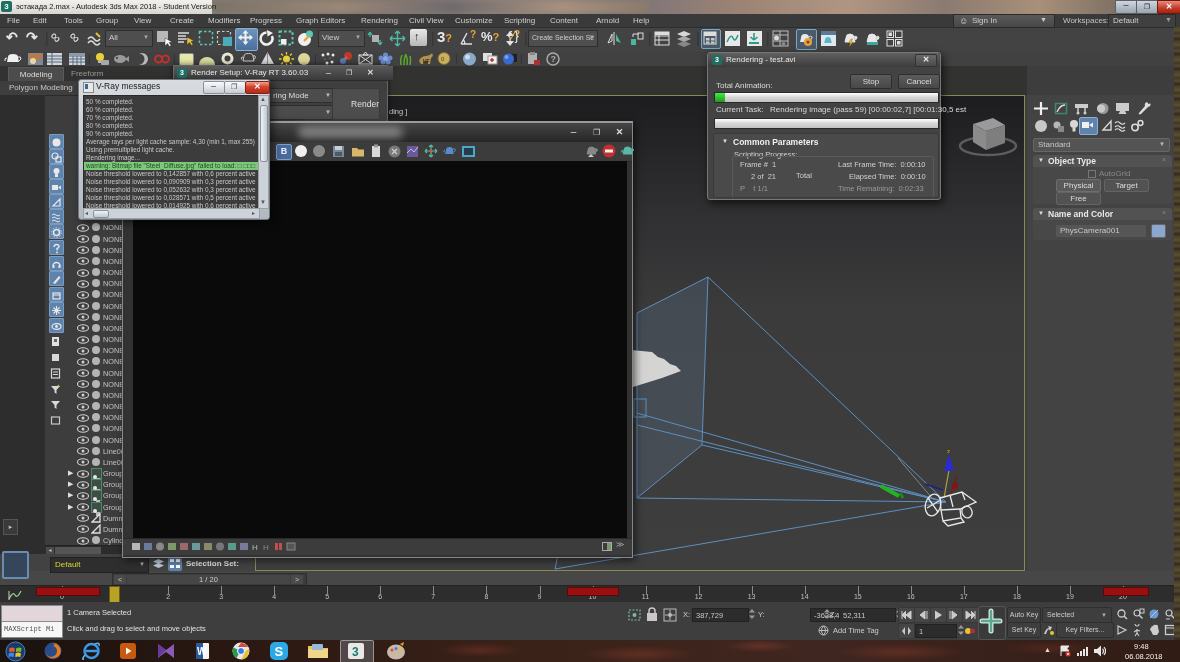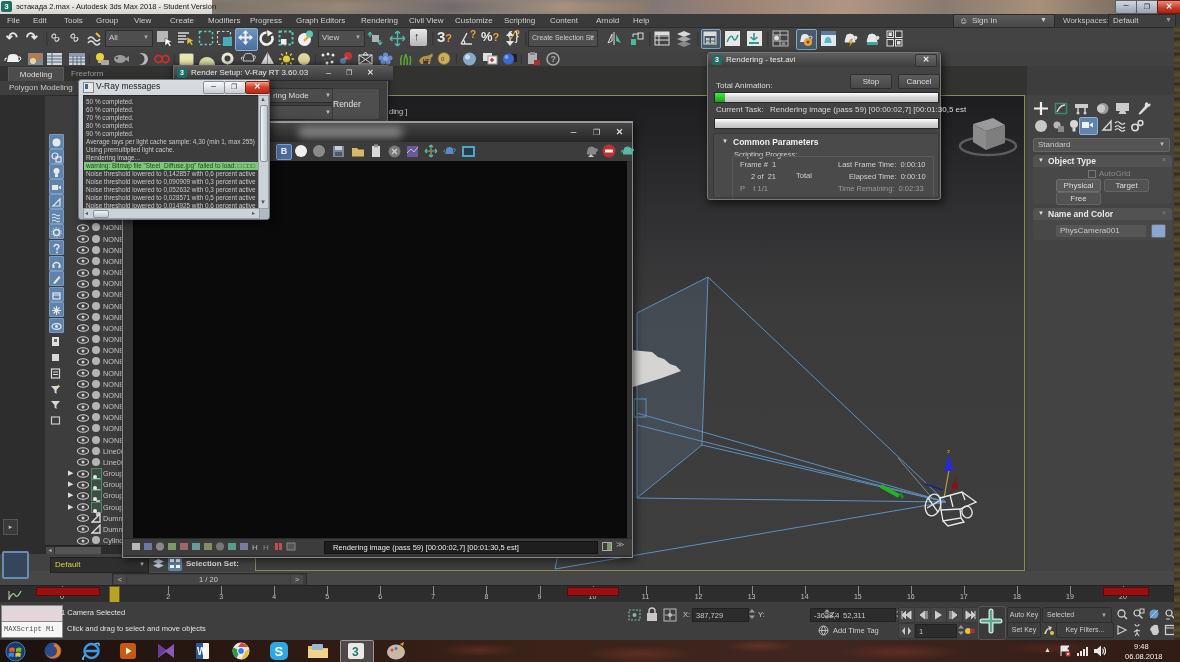--- a/index.html
+++ b/index.html
@@ -891,21 +891,21 @@
 <div class="ab" style="left:36px;top:1px;width:62px;height:7px;background:#9a1010;border:1px solid #5a0808;"></div>
 <div class="ab" style="left:567px;top:1px;width:50px;height:7px;background:#9a1010;border:1px solid #5a0808;"></div>
 <div class="ab" style="left:1103px;top:1px;width:44px;height:7px;background:#9a1010;border:1px solid #5a0808;"></div>
 <div class="ab" style="left:109px;top:0px;width:9px;height:16px;background:#b8a226;border:1px solid #6a5c10;"></div>
 </div>
 <div class="ab" id="statusbar" style="left:0;top:602px;width:1180px;height:38px;background:#3e3e3e;">
 <div class="ab" style="left:1px;top:3px;width:60px;height:15px;background:#e2d6da;border:1px solid #8a8a8a;"></div>
 <div class="ab" style="left:1px;top:19px;width:60px;height:15px;background:#f6f6f6;border:1px solid #8a8a8a;">
         <span class="ab" style="left:2px;top:3px;font-family:'Liberation Mono',monospace;font-size:7px;color:#555;">MAXScript Mi</span>
       </div>
-<div class="ab" style="left:61px;top:6px;font-size:7.5px;color:#e0e0e0;white-space:nowrap;text-align:right;">1 Camera Selected</div>
+<div class="ab" style="left:67px;top:6px;font-size:7.5px;color:#e0e0e0;white-space:nowrap;text-align:right;">1 Camera Selected</div>
 <div class="ab" style="left:67px;top:22px;font-size:7.5px;color:#e0e0e0;white-space:nowrap;">Click and drag to select and move objects</div>
 <svg class="ab" style="left:627px;top:6px;" width="15" height="14">
         <rect x="2" y="2" width="11" height="10" fill="none" stroke="#7ab8a8" stroke-width="1.2" stroke-dasharray="2,1.5"></rect>
         <circle cx="7.5" cy="7" r="2" fill="#7ab8a8"></circle>
       </svg>
 <svg class="ab" style="left:646px;top:5px;" width="12" height="15">
         <rect x="1" y="6" width="10" height="8" fill="#c8c8c8"></rect>
         <path d="M3,6 v-2 a3,3 0 0 1 6,0 v2" stroke="#c8c8c8" fill="none" stroke-width="1.5"></path>
       </svg>
 <svg class="ab" style="left:663px;top:6px;" width="14" height="14">
@@ -1116,21 +1116,21 @@
     <span class="ab" style="left:172px;top:3px;font-size:7px;color:#ddd;">❐</span>
     <span class="ab" style="left:193px;top:2px;font-size:8px;color:#ddd;font-weight:bold;">✕</span>
   </div>
   <div class="ab" style="left:60px;top:22px;width:100px;height:13px;background:#4c4c4c;border:1px solid #2e2e2e;">
     <span class="ab" style="left:38px;top:2px;font-size:8px;color:#ddd;">ring Mode</span>
     <span class="ab" style="left:90px;top:3px;font-size:6px;color:#bbb;">▼</span>
   </div>
   <div class="ab" style="left:60px;top:39px;width:100px;height:13px;background:#4c4c4c;border:1px solid #2e2e2e;">
     <span class="ab" style="left:90px;top:3px;font-size:6px;color:#bbb;">▼</span>
   </div>
-  <div class="ab" style="left:158px;top:22px;width:46px;height:30px;background:#4e4e4e;border:1px solid #3a3a3a;border-radius:2px;text-align:left;font-size:8.5px;color:#e0e0e0;line-height:30px;">Render</div>
+  <div class="ab" style="left:158px;top:22px;width:46px;height:30px;background:#4e4e4e;border:1px solid #3a3a3a;border-radius:2px;text-align:right;font-size:8.5px;color:#e0e0e0;line-height:30px;">Render</div>
 </div>
 <div class="ab" id="vfb" style="left:122px;top:121px;width:511px;height:437px;background:#323232;border:1px solid #888;border-top:2px solid #9a9a9a;box-shadow:2px 2px 8px rgba(0,0,0,0.6);box-sizing:border-box;">
 
   <div class="ab" style="left:0;top:0;width:509px;height:19px;background:linear-gradient(#454545,#262626);">
     <div class="ab" style="left:175px;top:3px;width:105px;height:12px;background:#8f8f8f;border-radius:6px;filter:blur(4px);opacity:0.85;"></div>
     <div class="ab" style="left:442px;top:3px;width:17px;height:13px;text-align:center;color:#ddd;font-size:10px;line-height:11px;">–</div>
     <div class="ab" style="left:465px;top:4px;width:17px;height:13px;text-align:center;color:#ddd;font-size:8px;line-height:12px;">❐</div>
     <div class="ab" style="left:488px;top:3px;width:17px;height:13px;text-align:center;color:#ddd;font-size:9px;line-height:13px;font-weight:bold;">✕</div>
   </div>
 
@@ -1198,23 +1198,20 @@
         <circle cx="88" cy="4.5" r="4" fill="#777"></circle>
         <rect x="96" y="1" width="8" height="7" fill="#5a9a8a"></rect>
         <rect x="108" y="1" width="8" height="7" fill="#7a7a9a"></rect>
         <text x="120" y="8" font-size="8" fill="#bbb" font-family="Liberation Sans">H</text>
         <text x="131" y="8" font-size="8" fill="#888" font-family="Liberation Sans">H</text>
         <rect x="143" y="1" width="3" height="7" fill="#c05050"></rect>
             <rect x="147" y="1" width="3" height="7" fill="#c05050"></rect>
         <rect x="155" y="1" width="8" height="7" fill="#555" stroke="#888"></rect>
       </g>
     </svg>
-    <div class="ab" style="left:201px;top:2px;width:272px;height:11px;background:#1e1e1e;border:1px solid #111;">
-          <span class="ab" style="left:8px;top:1px;font-size:7.5px;color:#e8e8e8;white-space:nowrap;">Rendering image (pass 59) [00:00:02,7] [00:01:30,5 est]</span>
-        </div>
     <svg class="ab" style="left:479px;top:3px;" width="10" height="9">
           <rect x="0.5" y="0.5" width="9" height="8" fill="none" stroke="#aaa"></rect>
           <rect x="5" y="1" width="4" height="7" fill="#7a9a6a"></rect>
         </svg>
     <span class="ab" style="left:493px;top:1px;font-size:8px;color:#aaa;">≫</span>
   </div>
 </div>
 <div class="ab" id="renderdlg" style="left:707px;top:52px;width:234px;height:148px;background:#434343;border:1px solid #777;border-radius:3px;box-shadow:2px 3px 8px rgba(0,0,0,0.65);box-sizing:border-box;">
   <div class="ab" style="left:0;top:0;width:232px;height:14px;background:linear-gradient(#5f5f5f,#3c3c3c);border-radius:3px 3px 0 0;">
     <div class="ab" style="left:4px;top:2px;width:10px;height:10px;background:#1f6e64;border-radius:2px;color:#fff;font-size:7px;text-align:center;line-height:10px;font-weight:bold;">3</div>

